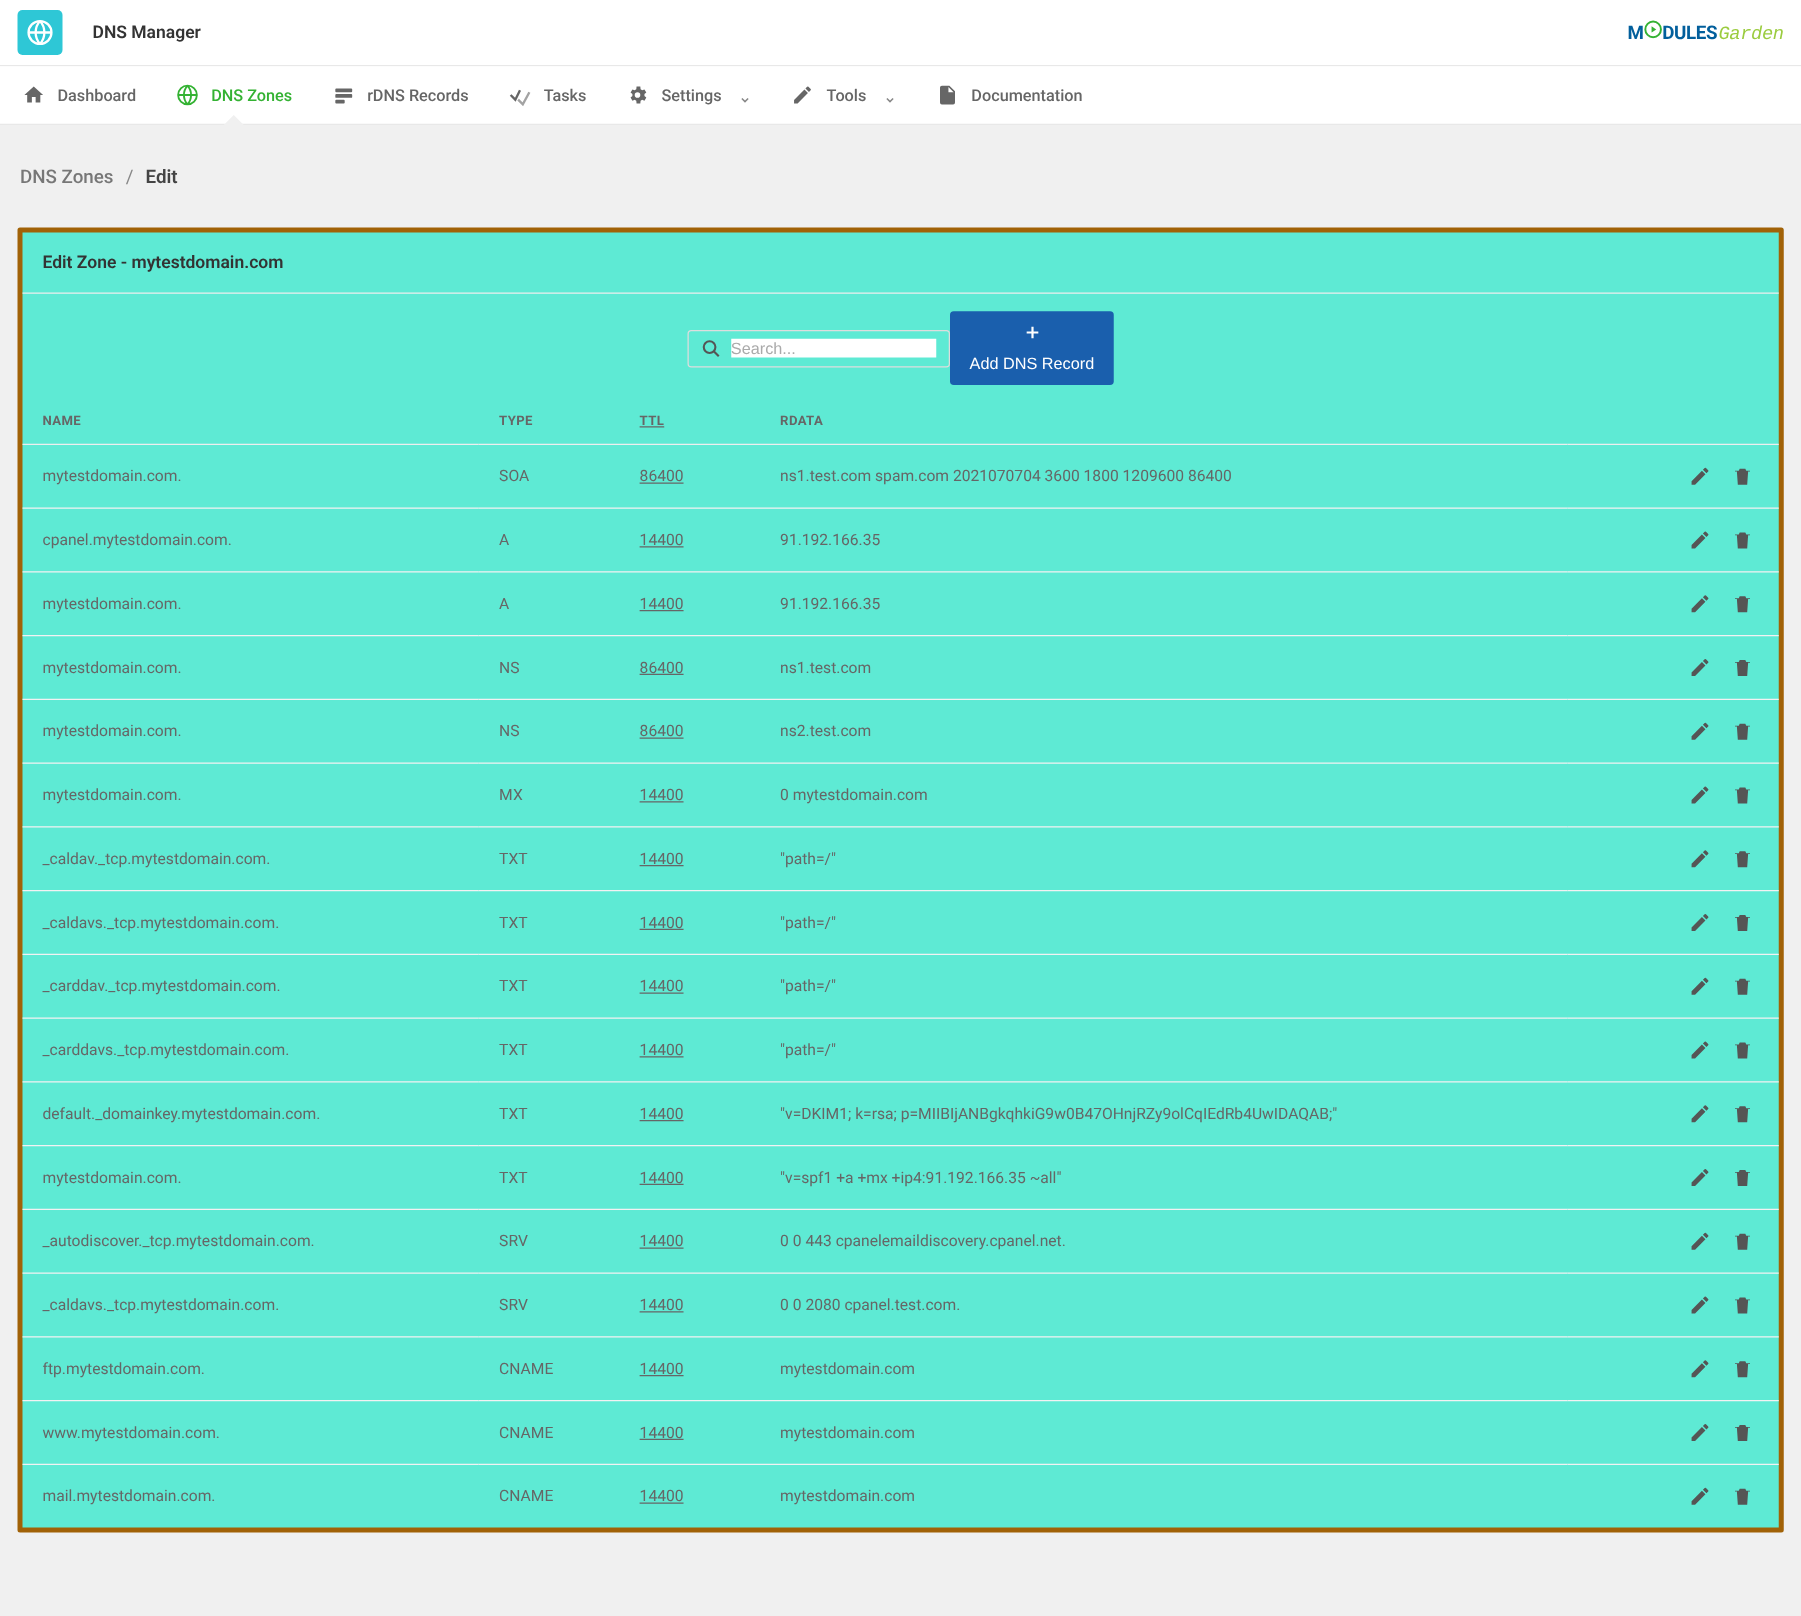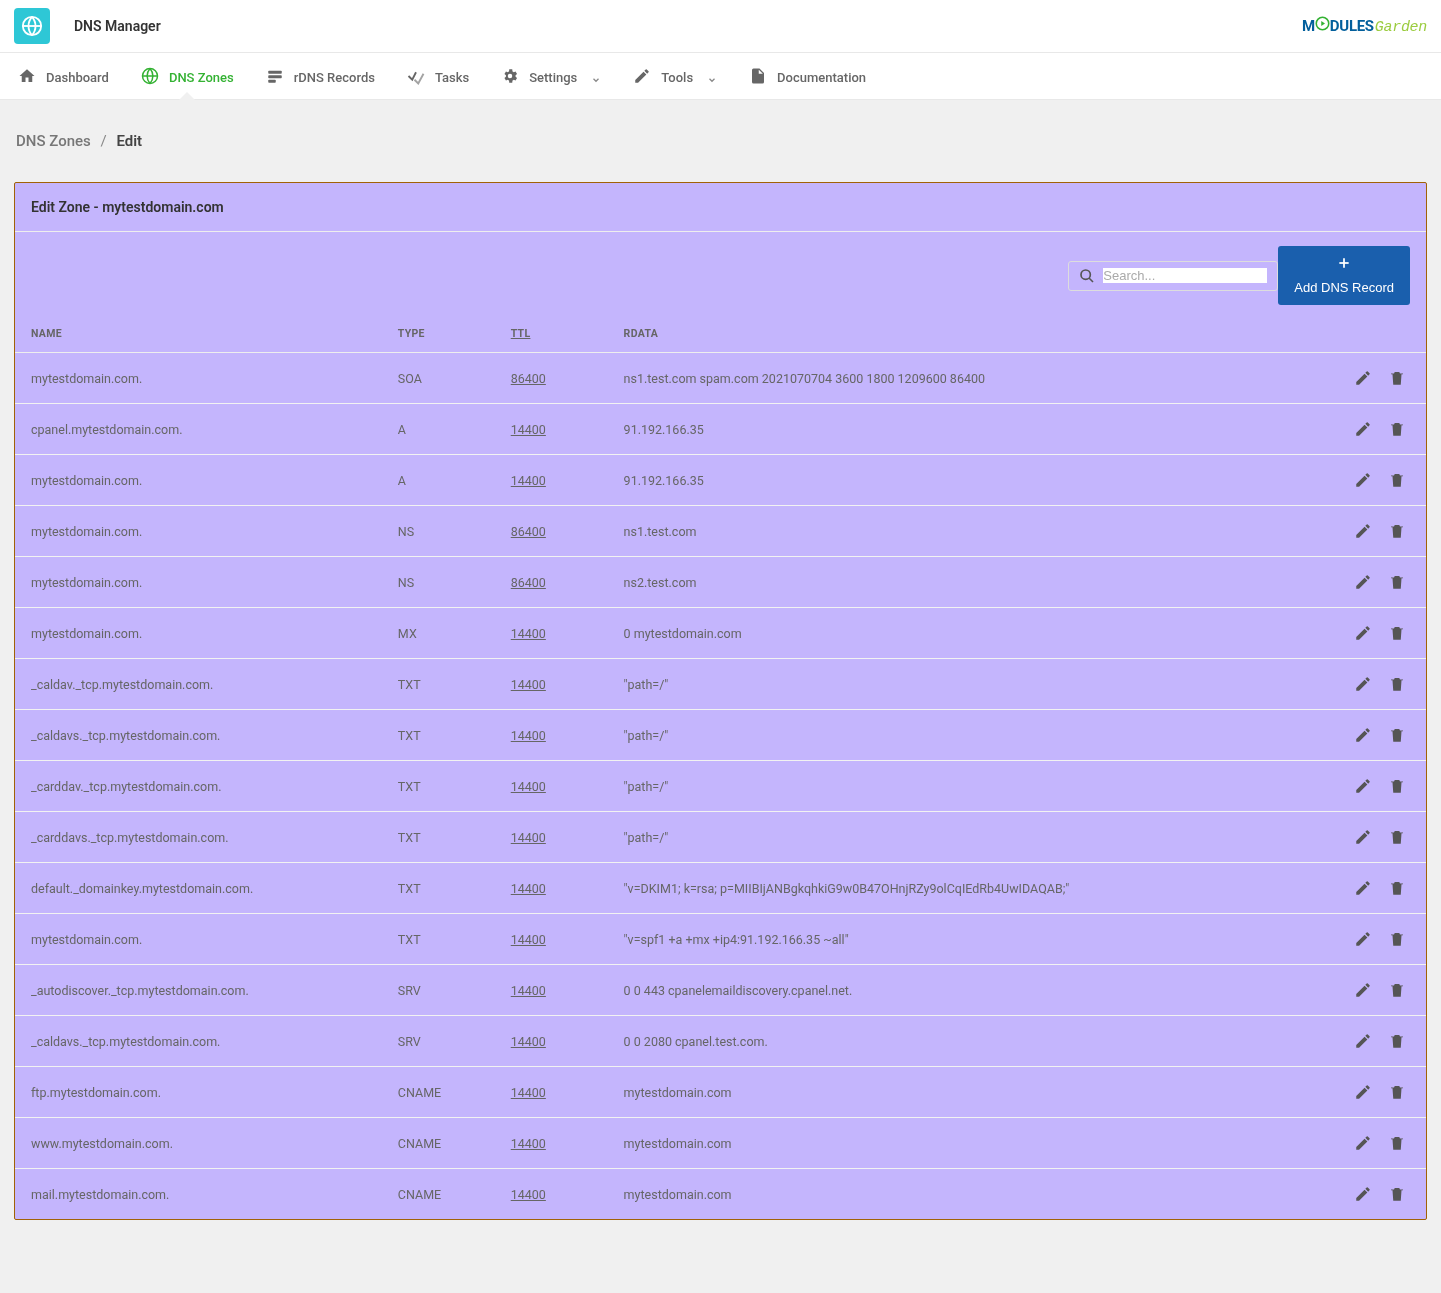--- a/index.html
+++ b/index.html
@@ -82,35 +82,35 @@
 .breadcrumb {
   padding: 32px 16px;
   font-size: 15px;
   font-weight: 600;
   color: #444;
 }
 .breadcrumb .sep { color: #888; margin: 0 6px; font-weight:400;}
 .breadcrumb .muted { color: #777; font-weight:500;}
 
 .panel {
-  background: #c4b5fd;
+  background: #5eead4;
   margin: 0 14px 14px 14px;
-  border: 1px solid #a16207;
+  border: 4px solid #a16207;
   border-radius: 2px;
 }
 .panel-header {
   padding: 16px 16px;
   font-size: 14px;
   font-weight: 600;
   color: #333;
   border-bottom: 1px solid #eee;
 }
 .toolbar {
   display: flex;
-  justify-content: flex-end;
+  justify-content: center;
   align-items: center;
   padding: 14px 16px 10px 16px;
 }
 .search {
   display: flex;
   align-items: center;
   border: 1px solid #ddd;
   border-radius: 3px;
   padding: 6px 10px;
   width: 210px;

